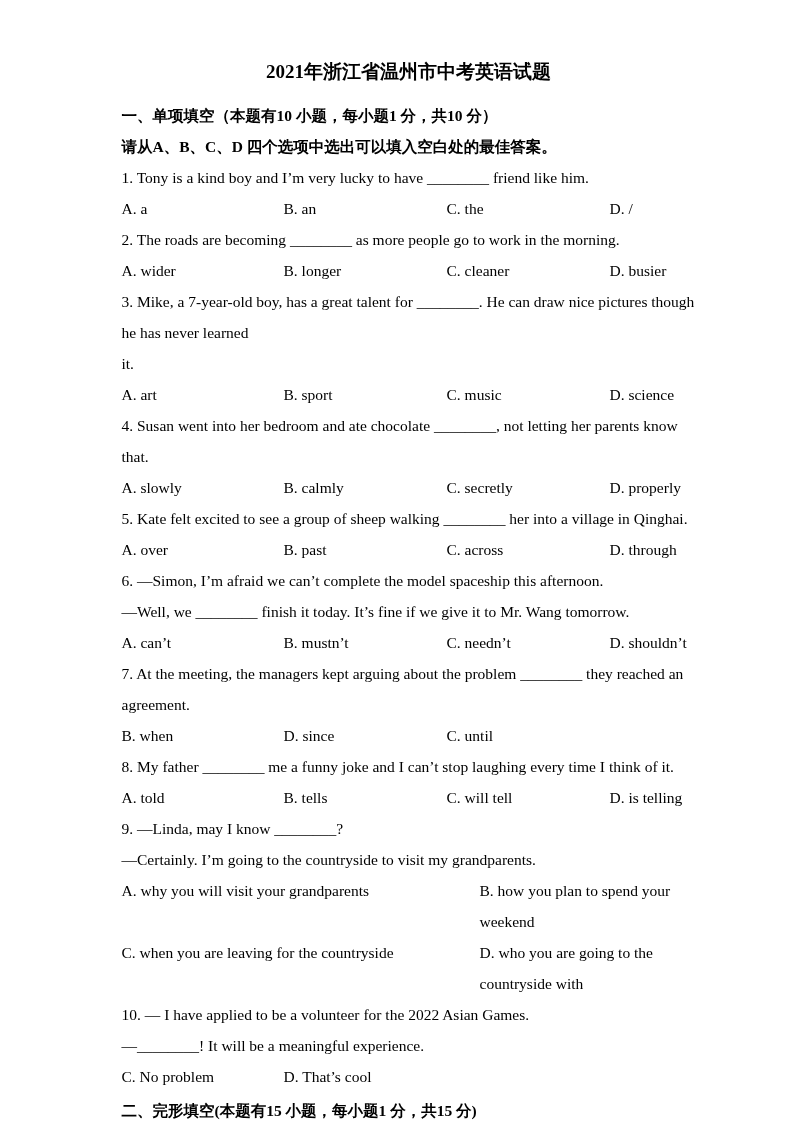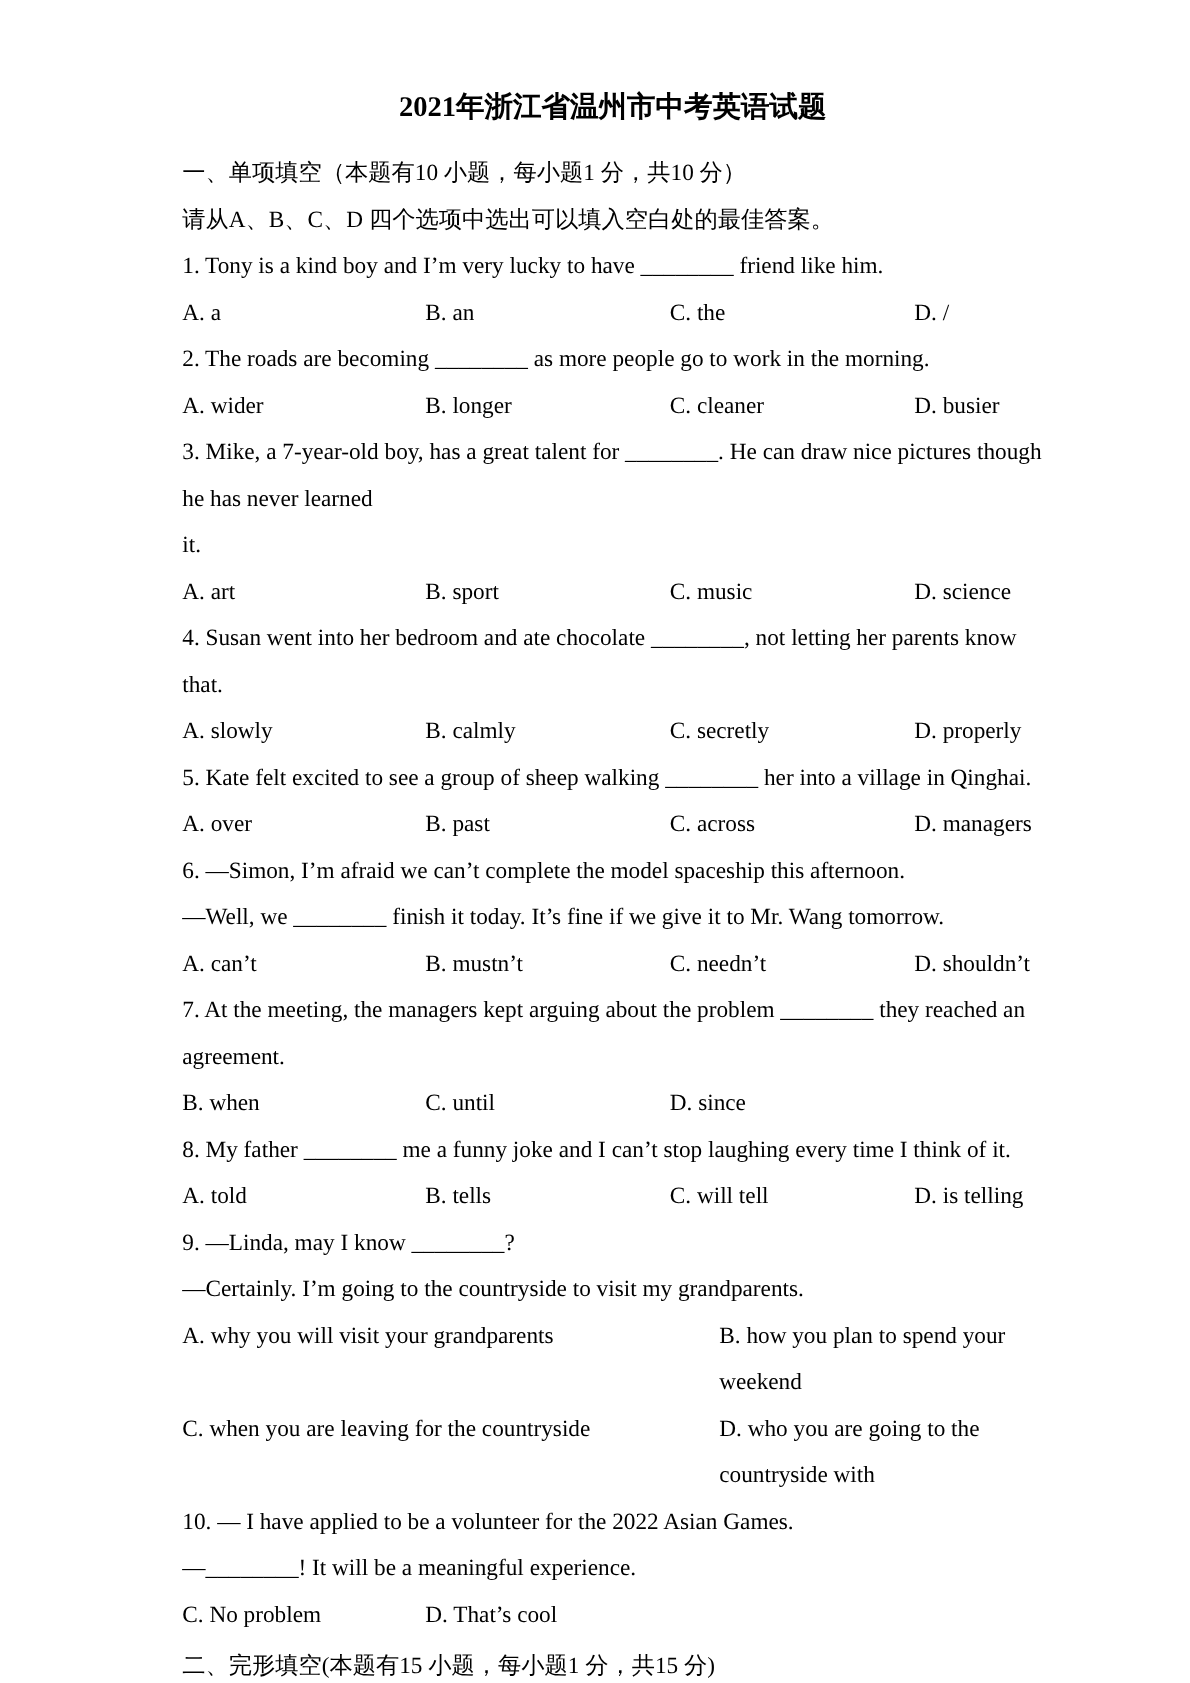--- a/index.html
+++ b/index.html
@@ -20,21 +20,21 @@
     margin: 0 0 14px 0;
     text-align: center;
     font-size: 19px;
     font-weight: bold;
     line-height: 28px;
   }
   .line {
     line-height: 31px;
     white-space: pre-wrap;
   }
-  .bold { font-weight: normal; }
+  .bold { font-weight: bold; }
   .section-heading { margin-top: 3px; }
   .opts4 {
     display: grid;
     grid-template-columns: 162px 163px 163px auto;
     line-height: 31px;
   }
   .opts2 {
     display: grid;
     grid-template-columns: 325px auto;
     line-height: 31px;
@@ -91,41 +91,41 @@
       <span>D. properly</span>
     </div>
   </div>
 
   <div>
     <div class="line">5. Kate felt excited to see a group of sheep walking ________ her into a village in Qinghai.</div>
     <div class="opts4">
       <span>A. over</span>
       <span>B. past</span>
       <span>C. across</span>
-      <span>D. managers</span>
+      <span>D. through</span>
     </div>
   </div>
 
   <div>
     <div class="line">6. —Simon, I’m afraid we can’t complete the model spaceship this afternoon.</div>
     <div class="line">—Well, we ________ finish it today. It’s fine if we give it to Mr. Wang tomorrow.</div>
     <div class="opts4">
       <span>A. can’t</span>
       <span>B. mustn’t</span>
       <span>C. needn’t</span>
       <span>D. shouldn’t</span>
     </div>
   </div>
 
   <div>
     <div class="line">7. At the meeting, the managers kept arguing about the problem ________ they reached an agreement.</div>
     <div class="opts4">
       <span>B. when</span>
+      <span>D. since</span>
       <span>C. until</span>
-      <span>D. since</span>
     </div>
   </div>
 
   <div>
     <div class="line">8. My father ________ me a funny joke and I can’t stop laughing every time I think of it.</div>
     <div class="opts4">
       <span>A. told</span>
       <span>B. tells</span>
       <span>C. will tell</span>
       <span>D. is telling</span>

